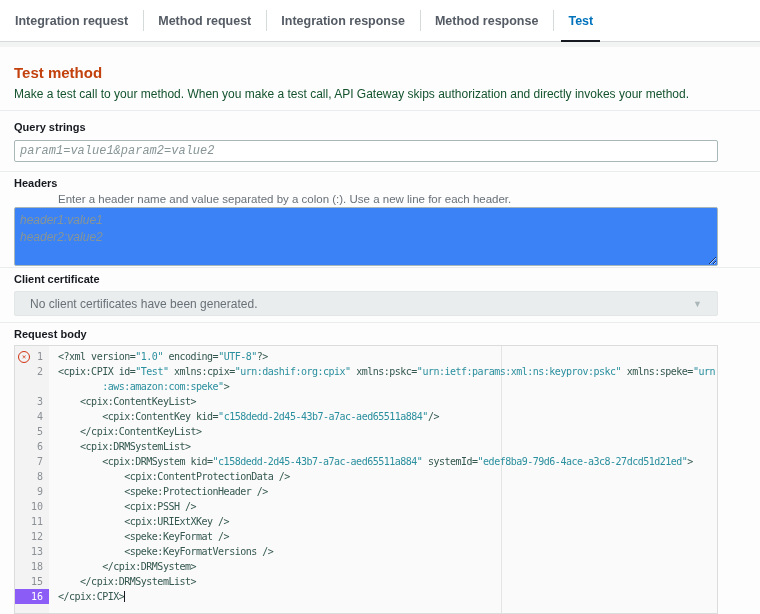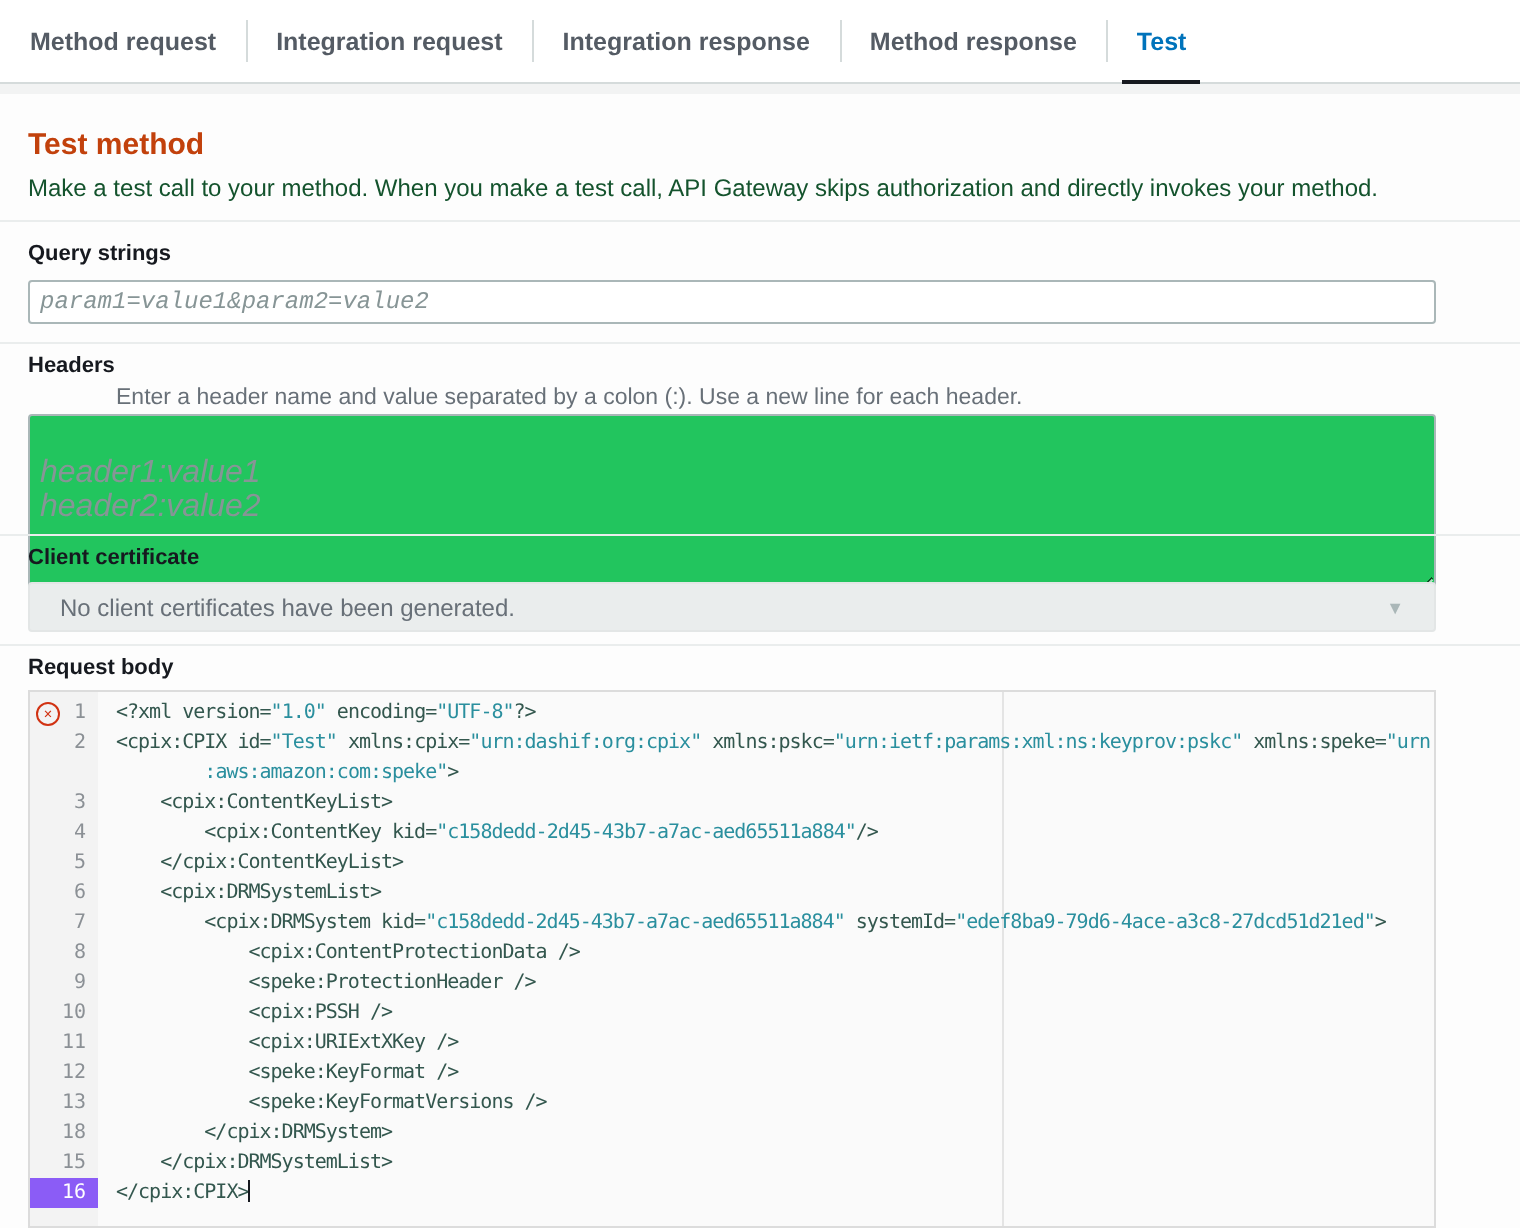--- a/index.html
+++ b/index.html
@@ -21,21 +21,21 @@
   .desc{position:absolute;left:14px;top:87px;font-size:12px;color:#14532d;}
   .hr{position:absolute;left:0;width:760px;height:1px;background:#eaeded;}
   .lbl{position:absolute;left:14px;font-size:11px;font-weight:bold;color:#16191f;}
   .help{position:absolute;left:14px;font-size:11.5px;color:#687078;margin-left:44px;}
 
   
   .txt-input{position:absolute;left:14px;top:140px;width:692px;height:20px;border:1px solid #aab7b8;
              border-radius:2px;background:#ffffff;font-size:12px;padding:0 5px;color:#16191f;outline:none;font-family:Liberation Mono, monospace;}
   .txt-input::placeholder{font-style:italic;color:#879596;}
   .txt-area{position:absolute;left:14px;top:207px;width:692px;height:49px;border:1px solid #aab7b8;
-            border-radius:2px;background:#22c55e;font-size:16px;padding:20px 5px;color:#16191f;outline:none;
+            border-radius:2px;background:#3b82f6;font-size:12px;padding:4px 5px;color:#16191f;outline:none;
             font-family:"Liberation Sans",sans-serif;resize:vertical;line-height:17px;}
   .txt-area::placeholder{font-style:italic;color:#879596;}
   .select{position:absolute;left:14px;top:291px;width:704px;height:25px;background:#eaeded;
           border:1px solid #e3e6e6;border-radius:2px;box-sizing:border-box;display:flex;align-items:center;
           font-size:12px;color:#687078;padding:0 15px;cursor:default;}
   .select .arrow{margin-left:auto;font-size:9px;color:#aab7b8;}
 
   
   .editor{position:absolute;left:14px;top:345px;width:704px;height:269px;background:#fafafa;
           border:1px solid #dcdcdc;box-sizing:border-box;overflow:hidden;}
@@ -55,24 +55,24 @@
   .code .str{color:#2a8f9e;}
   .cursor{display:inline-block;width:1px;height:11px;background:#16191f;vertical-align:-2px;}
 </style>
 </head>
 <body>
 
 <div class="page">
 
   <div class="tabbar">
     <div class="tab">
+        <span>Integration request</span>
+      </div>
+    <div class="tab">
         <span>Method request</span>
-      </div>
-    <div class="tab">
-        <span>Integration request</span>
       </div>
     <div class="tab">
         <span>Integration response</span>
       </div>
     <div class="tab">
         <span>Method response</span>
       </div>
     <div class="tab active">
         <span>Test</span>
       </div>

